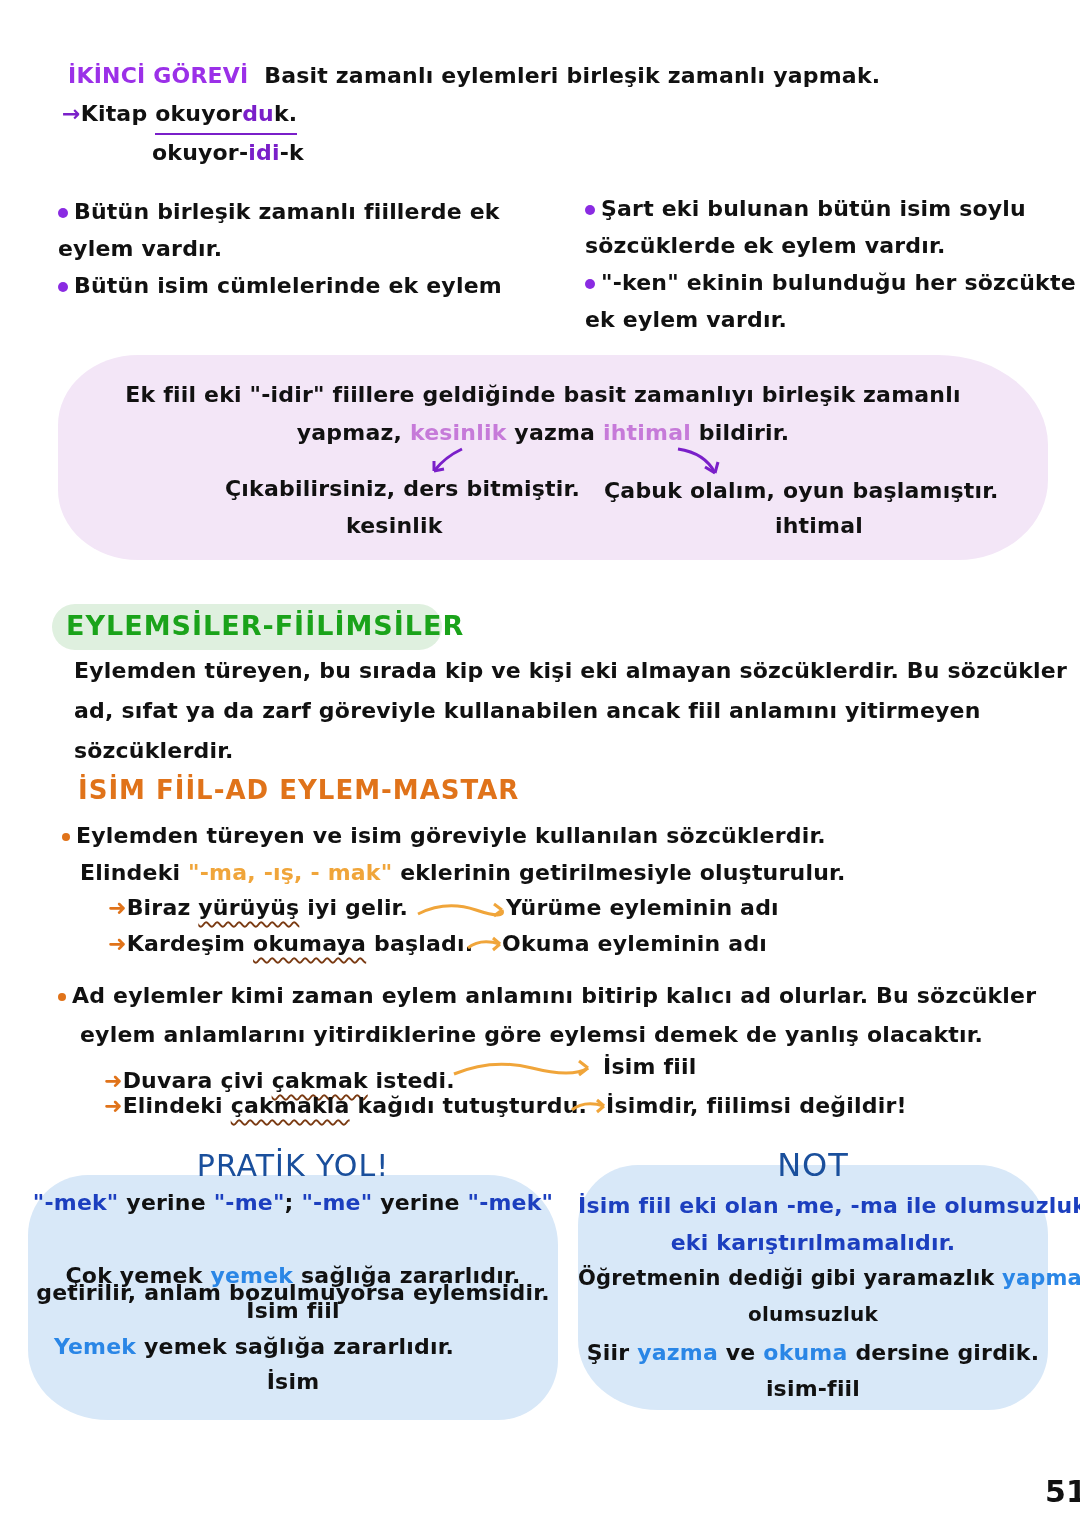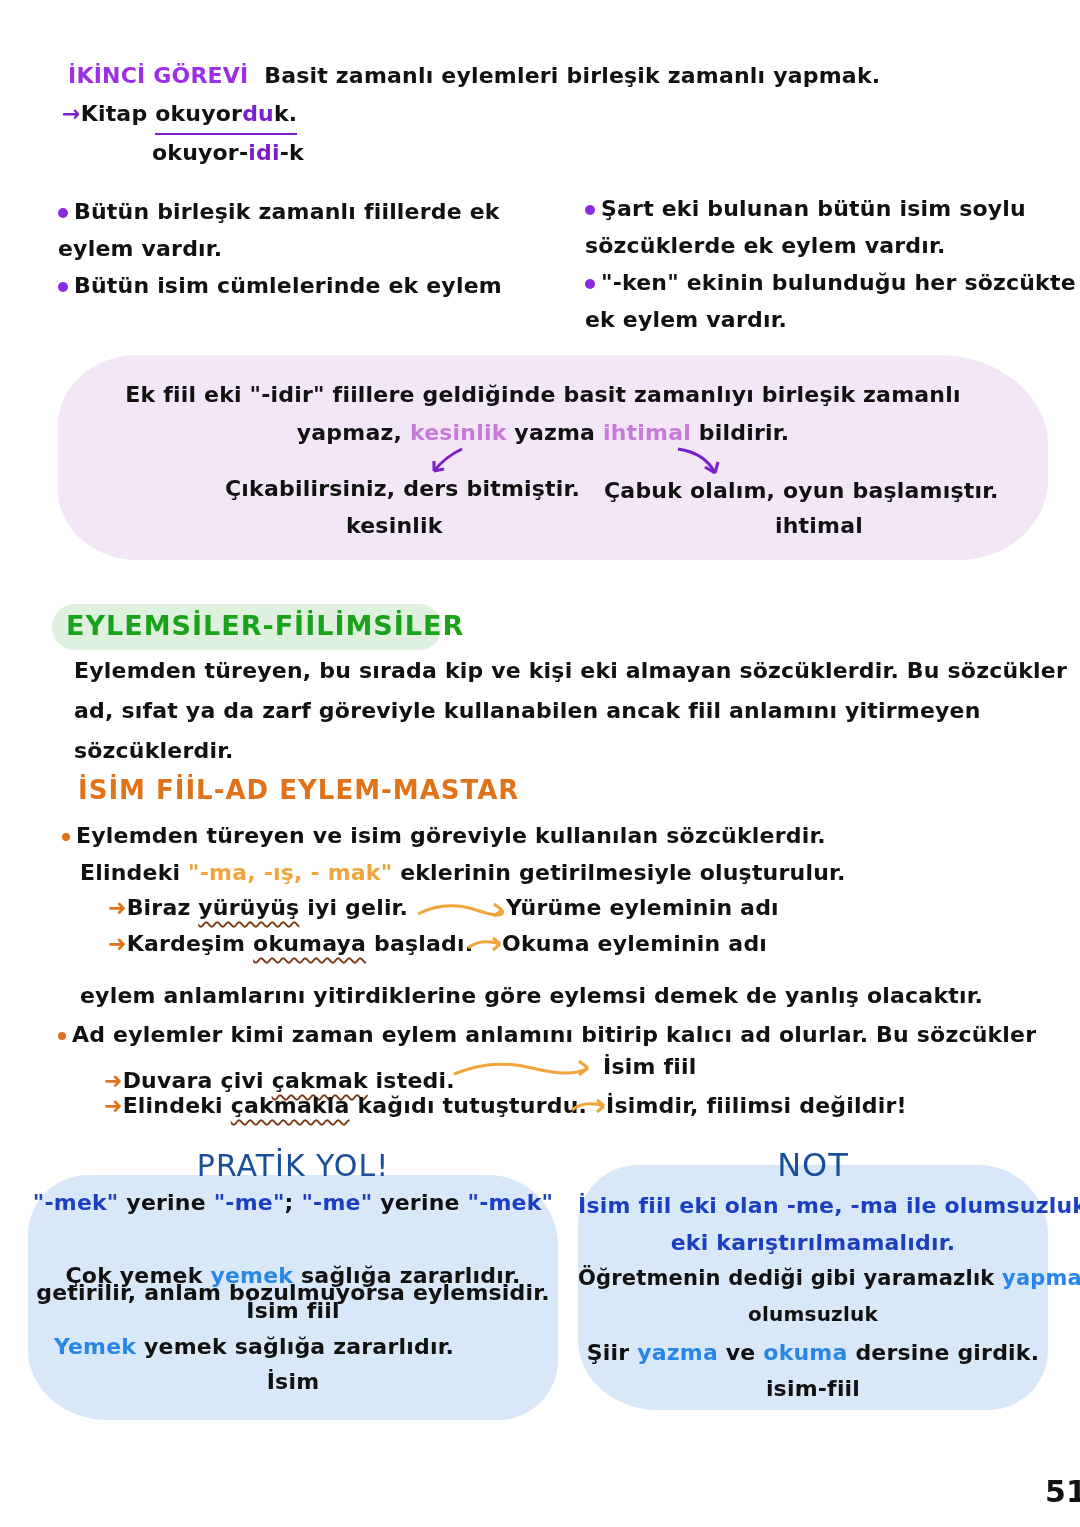--- a/index.html
+++ b/index.html
@@ -94,22 +94,22 @@
 <div class="abs t" style="left:108px;top:931px;">
   <span class="orange">➜</span><span>Kardeşim </span><span class="wavy">okumaya</span><span> başladı.</span>
 </div>
 <svg class="abs" style="left:466px;top:934px;" width="38" height="22">
     <path d="M2 14 Q14 4 34 10" stroke="#f0a53a" stroke-width="3" fill="none"></path>
     <path d="M34 10 L27 4 M34 10 L27 16" stroke="#f0a53a" stroke-width="3" fill="none"></path>
   </svg>
 <div class="abs t" style="left:502px;top:931px;">Okuma eyleminin adı</div>
 
 <div class="abs t" style="left:58px;top:976px;line-height:39px;">
+  <div><span class="bullet" style="background:#e0731a;width:8px;height:8px;"></span><span>Ad eylemler kimi zaman eylem anlamını bitirip kalıcı ad olurlar. Bu sözcükler</span></div>
   <div style="margin-left:22px;">eylem anlamlarını yitirdiklerine göre eylemsi demek de yanlış olacaktır.</div>
-  <div><span class="bullet" style="background:#e0731a;width:8px;height:8px;"></span><span>Ad eylemler kimi zaman eylem anlamını bitirip kalıcı ad olurlar. Bu sözcükler</span></div>
 </div>
 
 <div class="abs t" style="left:104px;top:1054px;margin-top:14px;">
   <span class="orange">➜</span><span>Duvara çivi </span><span class="wavy">çakmak</span><span> istedi.</span>
 </div>
 <svg class="abs" style="left:452px;top:1056px;" width="142" height="26">
     <path d="M2 18 Q40 2 80 12 T136 12" stroke="#f0a53a" stroke-width="3" fill="none"></path>
     <path d="M136 12 L127 5 M136 12 L127 19" stroke="#f0a53a" stroke-width="3" fill="none"></path>
   </svg>
 <div class="abs t" style="left:603px;top:1054px;">İsim fiil</div>

